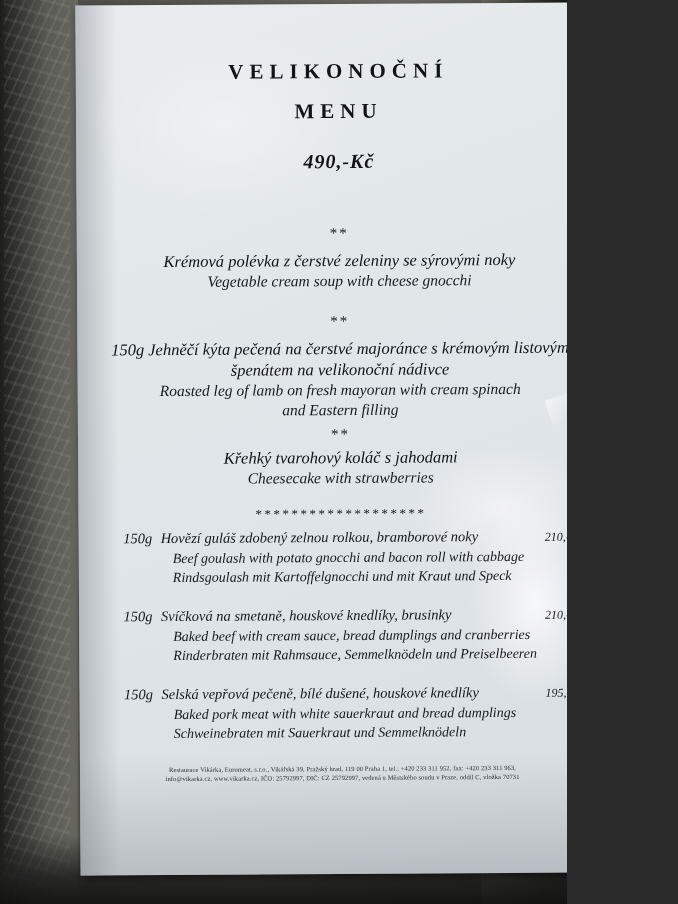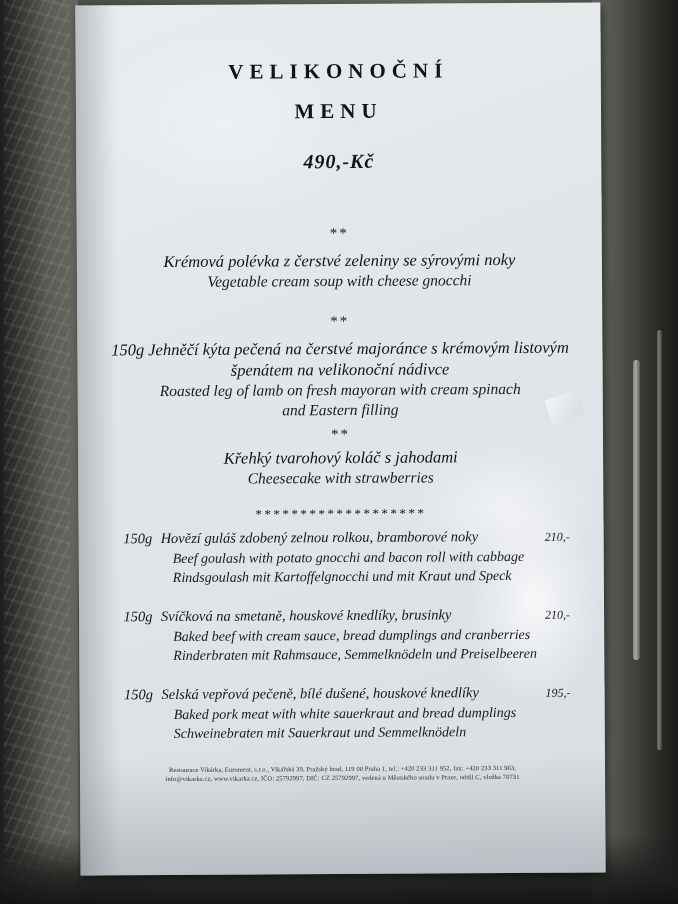--- a/index.html
+++ b/index.html
@@ -9,21 +9,21 @@
   }
   body {
     width: 678px;
     height: 904px;
     overflow: hidden;
     font-family: "Liberation Serif", serif;
   }
 
   #scene {
     position: relative;
-    width: 678px;
+    width: 567px;
     height: 904px;
     background: linear-gradient(100deg, #4a4a46 0%, #575752 25%, #6d6d66 55%, #4b4b47 78%, #2d2d2b 100%);
     overflow: hidden;
   }
 
   
   .bg-band {
     position: absolute;
     pointer-events: none;
   }

